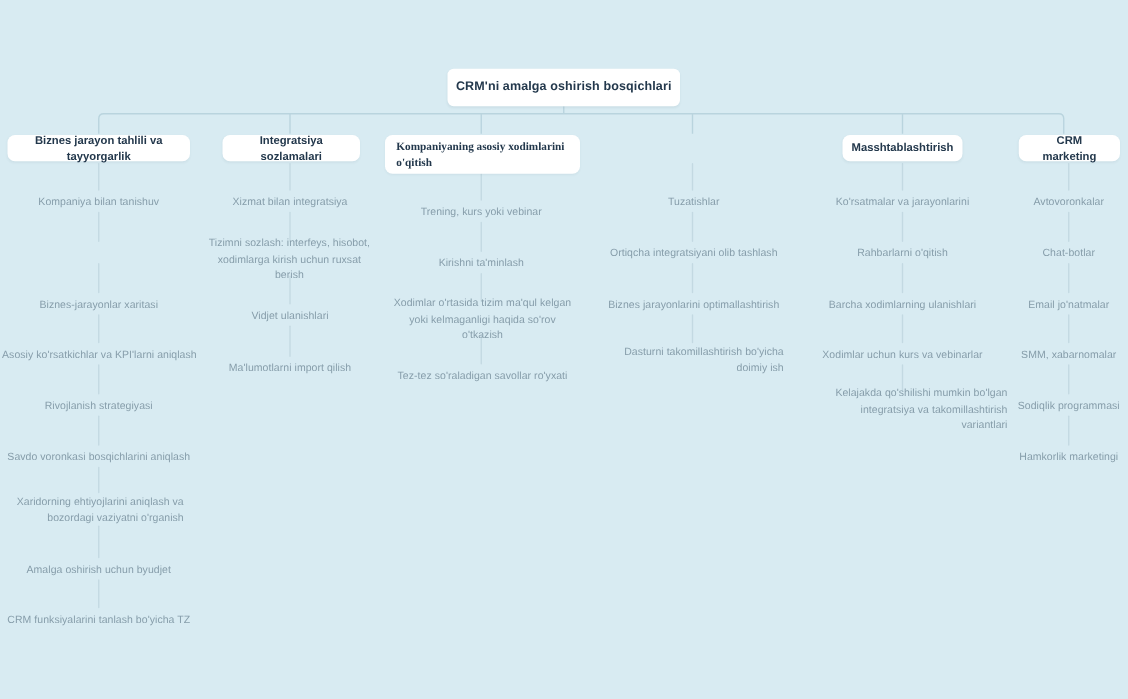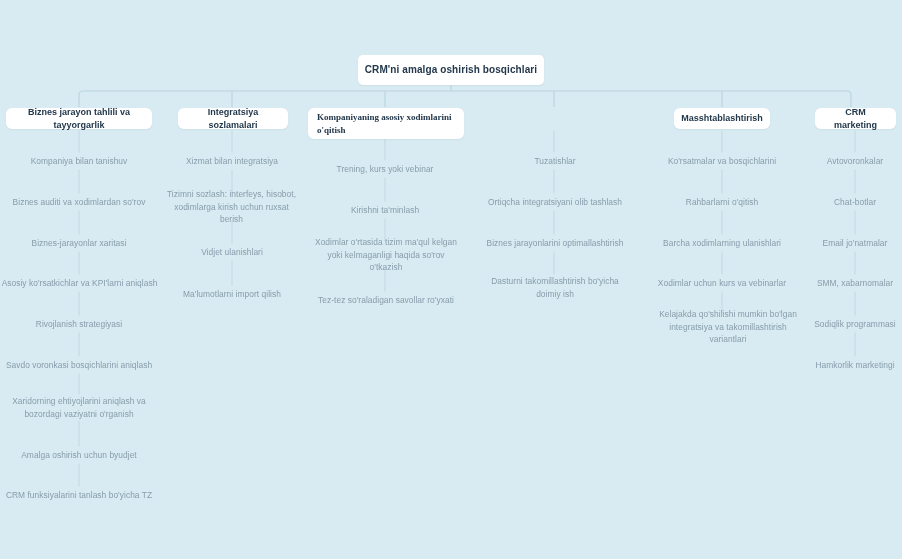--- a/index.html
+++ b/index.html
@@ -96,21 +96,21 @@
     font-size: 8.4px;
     color: #869daa;
     line-height: 1.5;
     text-align: center;
     letter-spacing: 0.05px;
   }
   .node.left-align {
     justify-content: flex-start;
   }
   .node.left-align span {
-    text-align: center;
+    text-align: right;
   }
 
   
   .bottom-band {
     position: absolute;
     left: 0;
     bottom: 0;
     width: 902px;
     height: 36px;
     background: #d8ebf2;
@@ -196,23 +196,20 @@
     <span>Masshtablashtirish</span>
   </div>
 
   <div class="col-head" style="left:815px; top:108px; width:81px; height:21px;">
     <span>CRM marketing</span>
   </div>
 
   <div class="node" style="left:4px; top:152px; width:150px; height:18px;">
     <span>Kompaniya bilan tanishuv</span>
   </div>
-  <div class="node" style="left:2px; top:193px; width:154px; height:18px;">
-    <span>Biznes auditi va xodimlardan so'rov</span>
-  </div>
   <div class="node" style="left:4px; top:234px; width:150px; height:18px;">
     <span>Biznes-jarayonlar xaritasi</span>
   </div>
   <div class="node" style="left:1px; top:274px; width:157px; height:18px;">
     <span>Asosiy ko'rsatkichlar va KPI'larni aniqlash</span>
   </div>
   <div class="node" style="left:4px; top:315px; width:150px; height:18px;">
     <span>Rivojlanish strategiyasi</span>
   </div>
   <div class="node" style="left:2px; top:356px; width:154px; height:18px;">
@@ -261,21 +258,21 @@
     <span>Ortiqcha integratsiyani olib tashlash</span>
   </div>
   <div class="node" style="left:483px; top:234px; width:144px; height:18px;">
     <span>Biznes jarayonlarini optimallashtirish</span>
   </div>
   <div class="node left-align" style="left:483px; top:274px; width:144px; height:28px;">
     <span>Dasturni takomillashtirish bo'yicha doimiy ish</span>
   </div>
 
   <div class="node" style="left:652px; top:152px; width:140px; height:18px;">
-    <span>Ko'rsatmalar va bosqichlarini</span>
+    <span>Ko'rsatmalar va jarayonlarini</span>
   </div>
   <div class="node" style="left:652px; top:193px; width:140px; height:18px;">
     <span>Rahbarlarni o'qitish</span>
   </div>
   <div class="node" style="left:652px; top:234px; width:140px; height:18px;">
     <span>Barcha xodimlarning ulanishlari</span>
   </div>
   <div class="node" style="left:652px; top:274px; width:140px; height:18px;">
     <span>Xodimlar uchun kurs va vebinarlar</span>
   </div>

